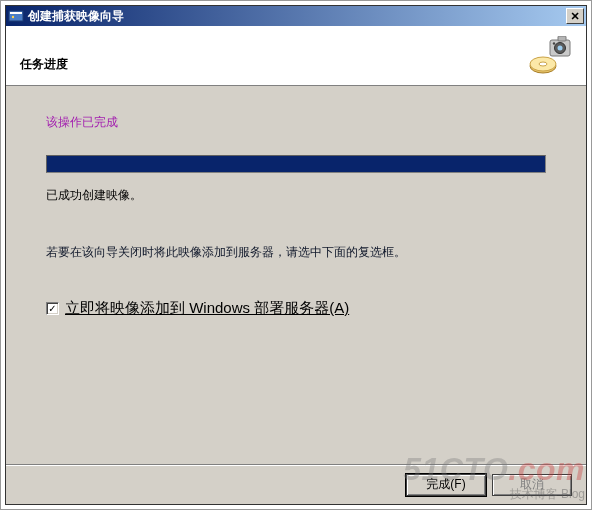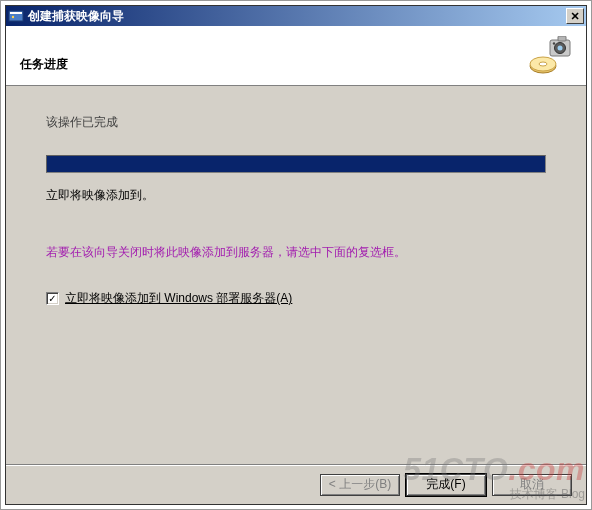--- a/index.html
+++ b/index.html
@@ -92,21 +92,21 @@
       width: 44px;
       height: 40px;
     }
     .content-panel {
       padding: 28px 40px 10px 40px;
       background: #d4d0c8;
       height: 378px;
     }
     .status-text {
       font-size: 12px;
-      color: #404040;
+      color: #a21caf;
       margin-bottom: 24px;
     }
     .progress-wrap {
       width: 100%;
       height: 18px;
       border: 1px solid #808080;
       border-top-color:#606060;
       border-left-color:#606060;
       background: #08246b;
       margin-bottom: 14px;
@@ -116,22 +116,22 @@
       height: 100%;
       background: #08246b;
     }
     .success-text {
       font-size: 12px;
       color: #000;
       margin-bottom: 40px;
     }
     .hint-text {
       font-size: 12px;
-      color: #a21caf;
-      margin-bottom: 29px;
+      color: #0f172a;
+      margin-bottom: 38px;
     }
     .checkbox-row {
       display: flex;
       align-items: center;
       gap: 6px;
     }
     .checkbox {
       width: 13px;
       height: 13px;
       background: #fff;
@@ -140,21 +140,21 @@
       border-right: 1px solid #fff;
       border-bottom: 1px solid #fff;
       box-shadow: inset 1px 1px 0 #404040, inset -1px -1px 0 #d4d0c8;
       display: flex;
       align-items: center;
       justify-content: center;
       font-size: 10px;
       cursor: pointer;
     }
     .checkbox-label {
-      font-size: 12px;
+      font-size: 15px;
       text-decoration: underline;
       color: #000;
     }
     .button-panel {
       border-top: 1px solid #808080;
       box-shadow: inset 0 1px 0 #fff;
       height: 40px;
       display: flex;
       align-items: center;
       justify-content: flex-end;
@@ -240,32 +240,31 @@
       </div>
     </div>
 
     <div class="content-panel">
       <div class="status-text">该操作已完成</div>
 
       <div class="progress-wrap">
         <div class="progress-fill"></div>
       </div>
 
-      <div class="success-text">立即将映像添加到。</div>
+      <div class="success-text">已成功创建映像。</div>
 
       <div class="hint-text">若要在该向导关闭时将此映像添加到服务器，请选中下面的复选框。</div>
 
       <div class="checkbox-row">
         <div class="checkbox">✓</div>
         <span class="checkbox-label">立即将映像添加到 Windows 部署服务器(A)</span>
       </div>
     </div>
 
     <div class="button-panel">
-      <div class="btn disabled">&lt; 上一步(B)</div>
       <div class="btn default">完成(F)</div>
       <div class="btn disabled">取消</div>
     </div>
   </div>
 
   <div class="watermark">
     <div class="watermark-main">
       <span>51CTO</span><span class="accent">.com</span>
     </div>
     <div class="watermark-sub">技术博客  Blog</div>

